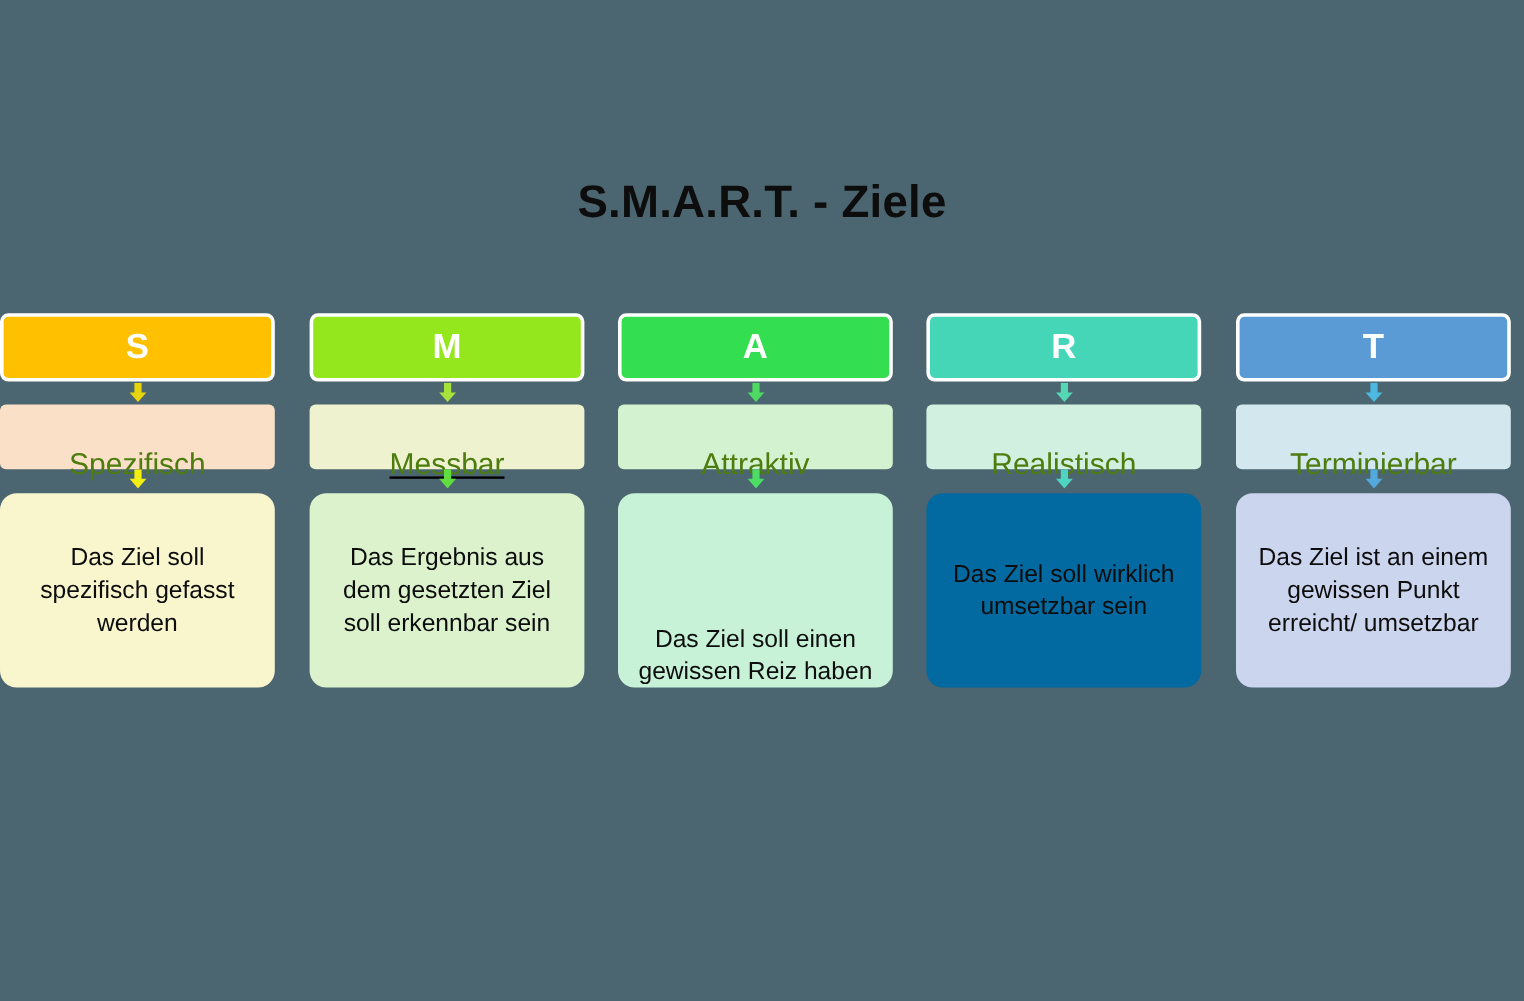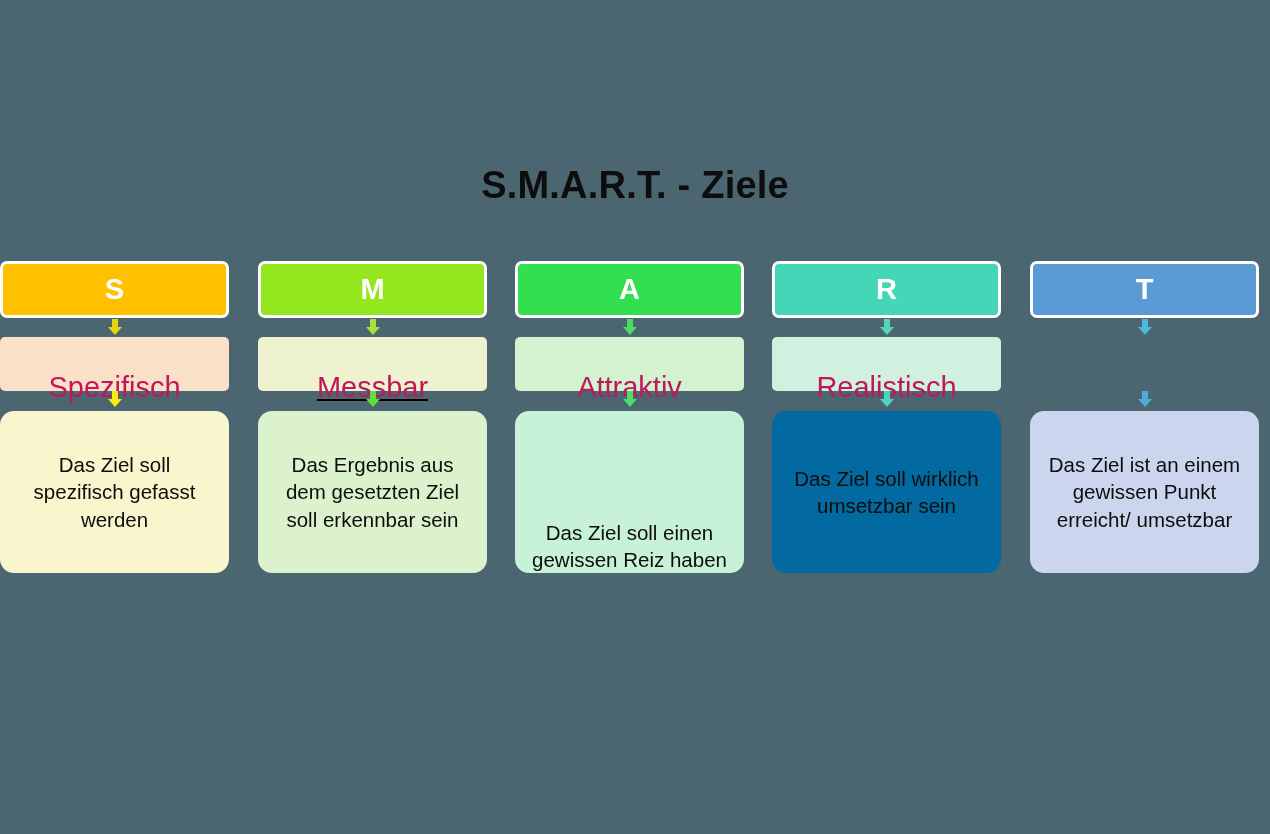--- a/index.html
+++ b/index.html
@@ -24,21 +24,20 @@
     position: absolute;
     left: 0;
     top: 148px;
     width: 1270px;
     text-align: center;
     font-size: 38px;
     font-weight: bold;
     color: #0d0d0d;
     letter-spacing: 0.2px;
     white-space: nowrap;
-    margin-top: 16px;
   }
 
   
   .columns {
     position: absolute;
     left: 0;
     top: 261px;
     width: 1270px;
     height: 312px;
   }
@@ -94,22 +93,22 @@
     top: 76px;
     width: 229px;
     height: 54px;
     box-sizing: border-box;
     border-radius: 5px;
     display: flex;
     align-items: center;
     justify-content: center;
   }
   .mid-label {
-    font-size: 29px;
-    color: #be185d;
+    font-size: 25px;
+    color: #4d7c0f;
     line-height: 1.1;
     white-space: nowrap;
     margin-top: 48px;
   }
 
   
   .body-box {
     position: absolute;
     left: 0;
     top: 150px;
@@ -243,20 +242,23 @@
 
     <div class="column col-4">
       <div class="hdr" style="background: rgb(91, 155, 213);">
         <span class="hdr-letter">T</span>
       </div>
       <div class="arrow arrow-1">
         <svg width="15" height="16" viewBox="0 0 15 16">
             <path d="M4.5 0 H10.5 V8 H14.5 L7.5 16 L0.5 8 H4.5 Z" fill="#4db8e0"></path>
           </svg>
       </div>
+      <div class="mid" style="background: rgb(211, 231, 239);">
+        <span class="mid-label">Terminierbar</span>
+      </div>
       <div class="arrow arrow-2">
         <svg width="15" height="16" viewBox="0 0 15 16">
             <path d="M4.5 0 H10.5 V8 H14.5 L7.5 16 L0.5 8 H4.5 Z" fill="#54a9dc"></path>
           </svg>
       </div>
       <div class="body-box" style="background: rgb(204, 213, 238);">
         <span class="body-text">Das Ziel ist an einem
 gewissen Punkt
 erreicht/ umsetzbar</span>
       </div>

